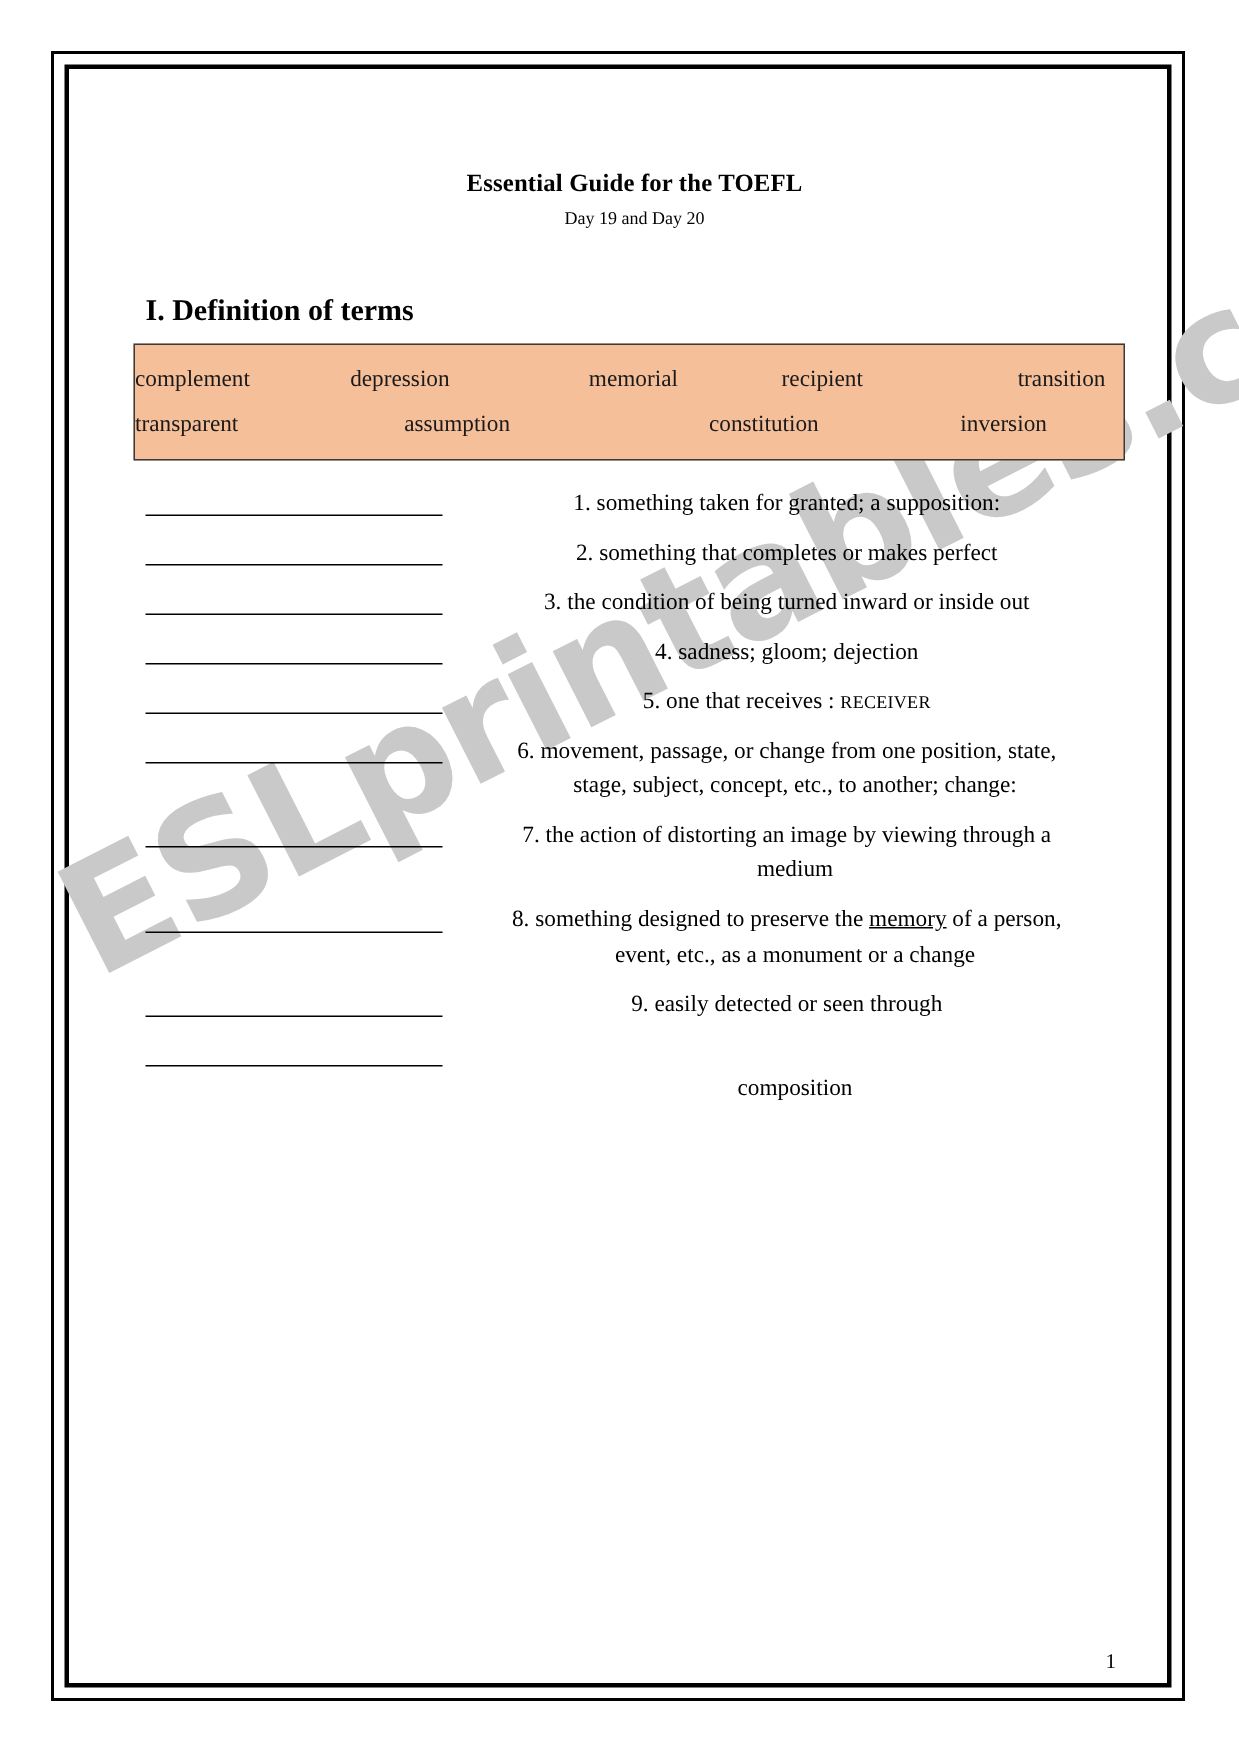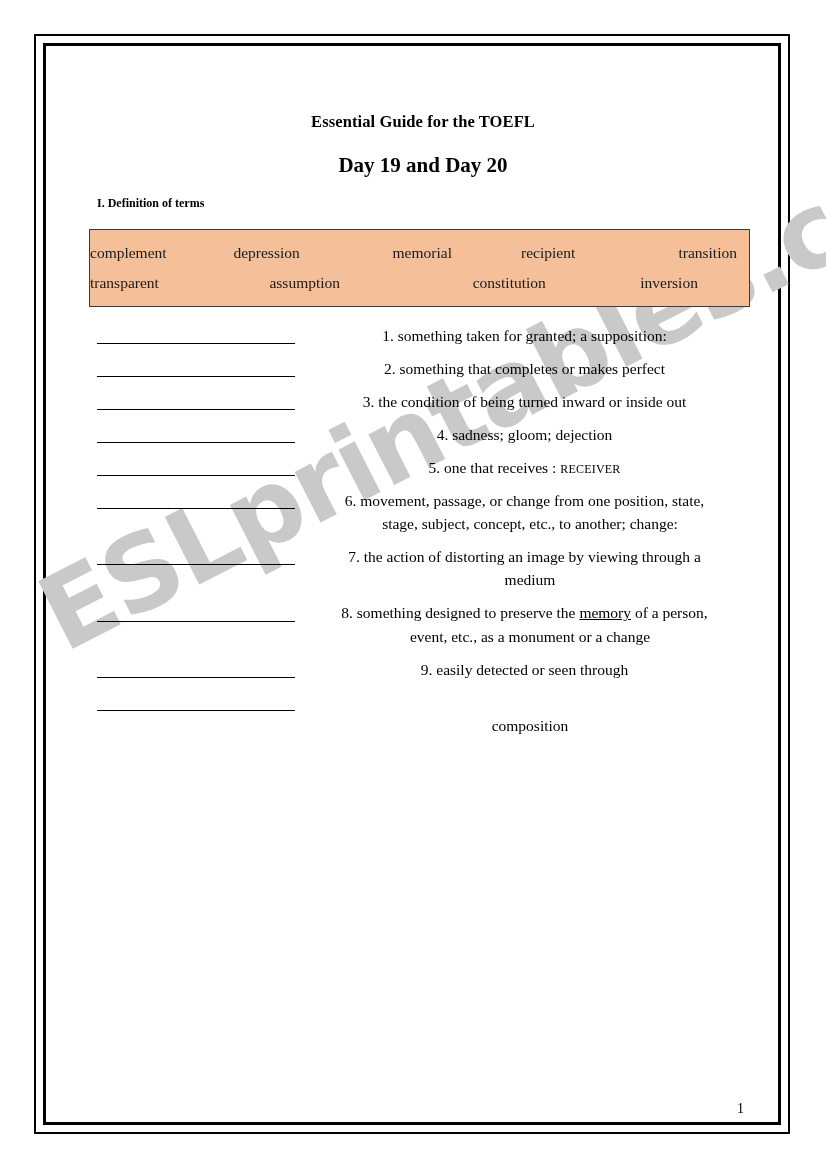--- a/index.html
+++ b/index.html
@@ -78,31 +78,31 @@
     width: 652px;
     text-align: center;
   }
   .doc-title {
     font-size: 16.5px;
     font-weight: bold;
     line-height: 1.35;
     letter-spacing: 0.1px;
   }
   .doc-subtitle {
-    font-size: 21px;
-    font-weight: bold;
+    font-size: 12px;
+    font-weight: normal;
     line-height: 1.4;
-    margin-top: 18px;
+    margin-top: 4px;
   }
 
   .section-heading {
     position: absolute;
     left: 97px;
     top: 180px;
-    font-size: 12px;
+    font-size: 20px;
     font-weight: bold;
   }
 
   
   .wordbank {
     position: absolute;
     left: 89px;
     top: 213px;
     width: 661px;
     border: 1px solid #3a3a3a;

